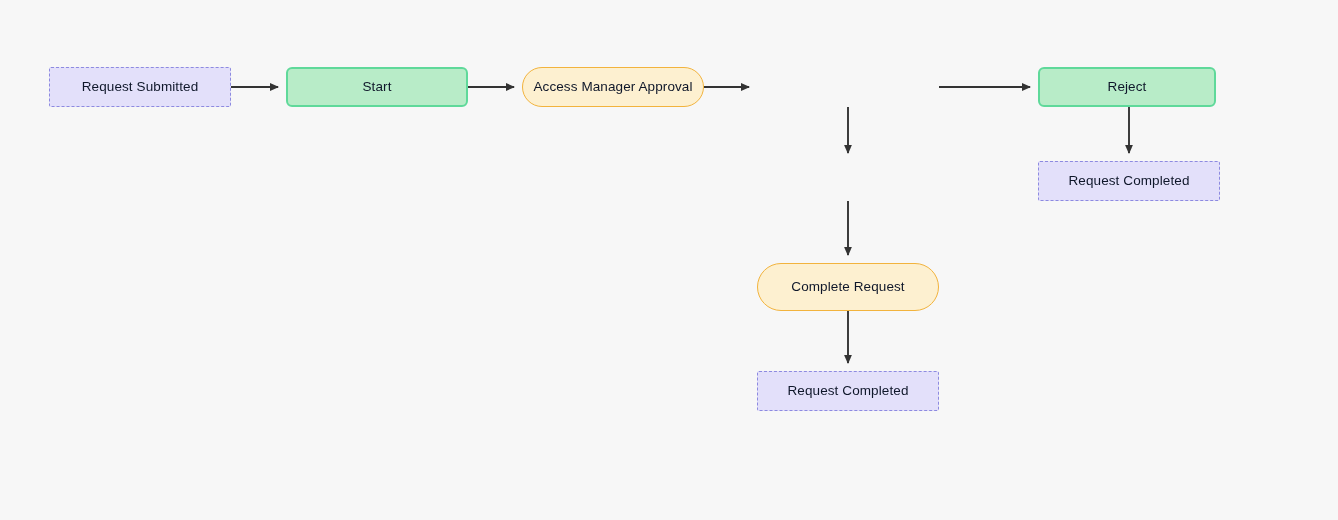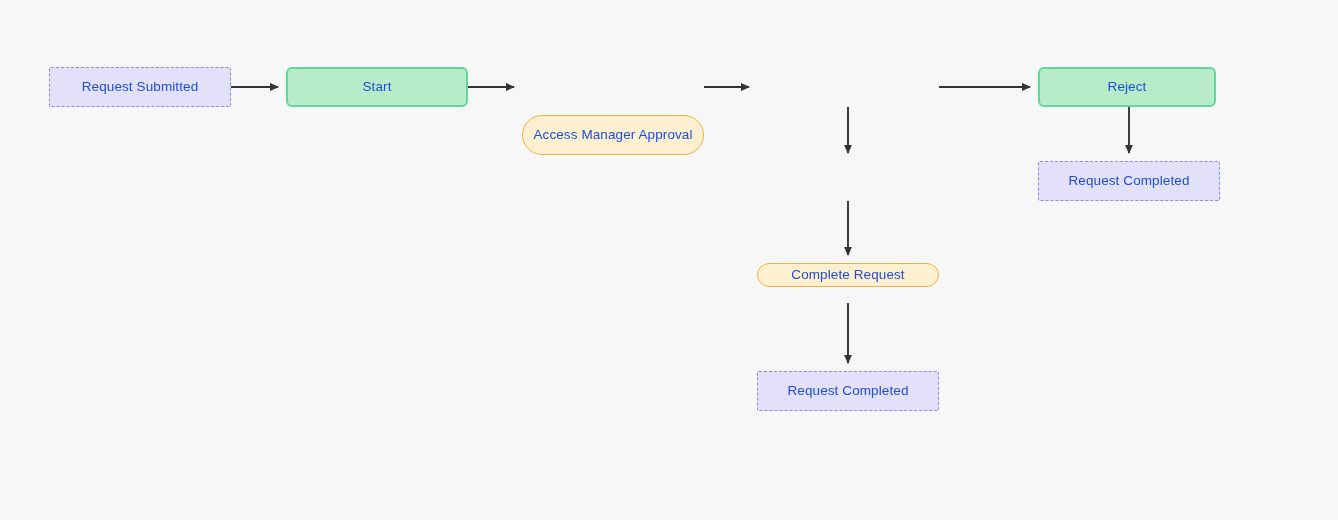--- a/index.html
+++ b/index.html
@@ -28,21 +28,21 @@
     height: 520px;
     pointer-events: none;
   }
   .node {
     position: absolute;
     box-sizing: border-box;
     display: flex;
     align-items: center;
     justify-content: center;
     text-align: center;
-    color: #1d4ed8;
+    color: #0f172a;
     font-size: 13.5px;
     line-height: 1.2;
     letter-spacing: 0.1px;
     white-space: nowrap;
     padding: 0 1px;
   }
   
   .node--state {
     background: #e3e0fa;
     border: 1.6px dashed #8d8ae0;
@@ -81,25 +81,25 @@
       <line x1="1129" y1="107" x2="1129" y2="153"></line>
       <line x1="848" y1="201" x2="848" y2="255"></line>
       <line x1="848" y1="303" x2="848" y2="363"></line>
     </g>
   </svg>
 
   <div class="node node--state" style="left:49px;  top:67px;  width:182px; height:40px;">Request Submitted</div>
 
   <div class="node node--action" style="left:286px; top:67px;  width:182px; height:40px;">Start</div>
 
-  <div class="node node--task" style="left:522px; top:67px;  width:182px; height:40px;margin-top:48px;">Access Manager Approval</div>
+  <div class="node node--task" style="left:522px; top:67px;  width:182px; height:40px;">Access Manager Approval</div>
 
 
   <div class="node node--action" style="left:1038px;top:67px;  width:178px; height:40px;">Reject</div>
 
 
   <div class="node node--state" style="left:1038px;top:161px; width:182px; height:40px;">Request Completed</div>
 
-  <div class="node node--task" style="left:757px; top:263px; width:182px; height:24px;">Complete Request</div>
+  <div class="node node--task" style="left:757px; top:263px; width:182px; height:48px;">Complete Request</div>
 
   <div class="node node--state" style="left:757px; top:371px; width:182px; height:40px;">Request Completed</div>
 
 </div>
 
 </body></html>

